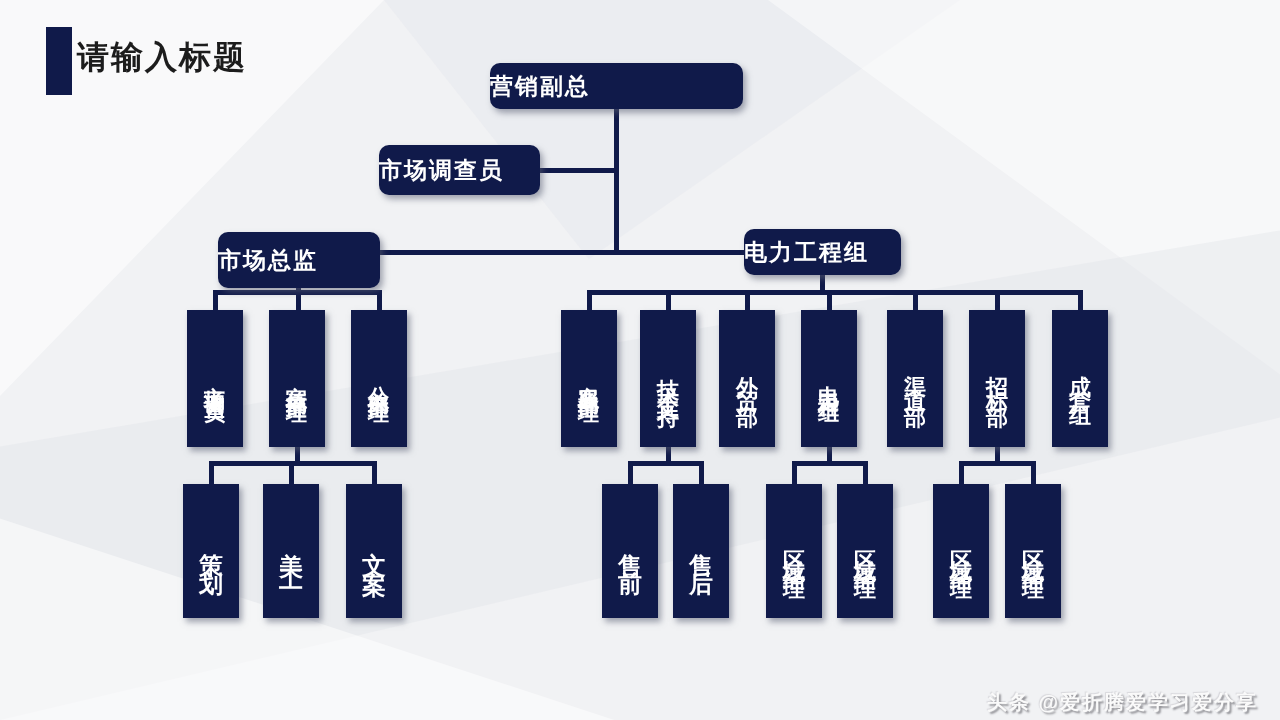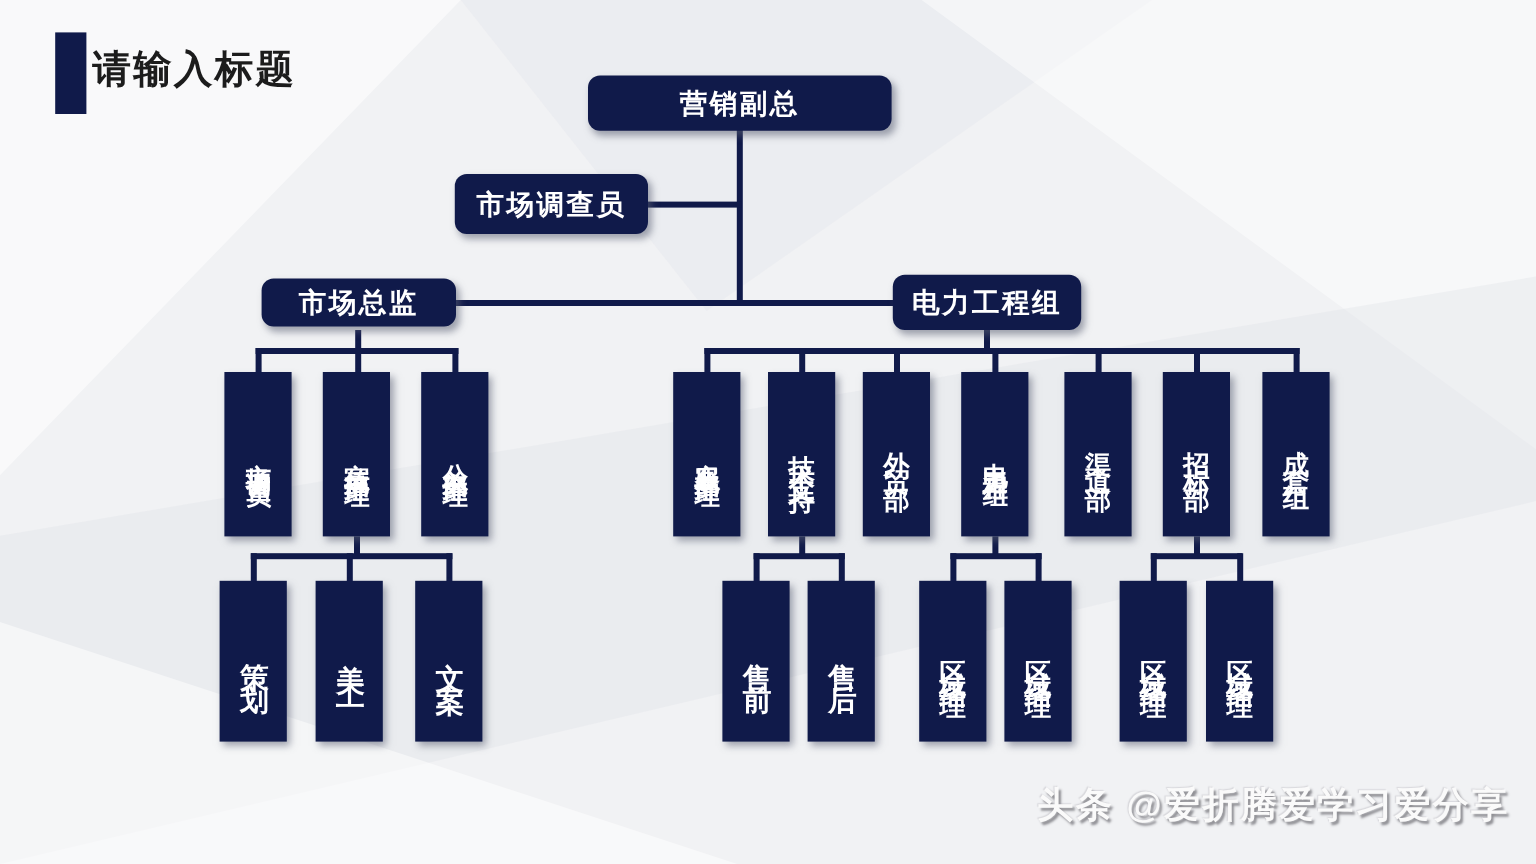--- a/index.html
+++ b/index.html
@@ -24,21 +24,21 @@
     position:absolute; left:77px; top:36px; font-size:32px; font-weight:bold;
     color:#1c1c1c; letter-spacing:2px;
   }
 
   
   .line { position:absolute; background:var(--navy); }
 
   
   .hbox {
     position:absolute; background:var(--navy); border-radius:10px;
-    display:flex; align-items:center; justify-content:center;
+    display:flex; align-items:center; justify-content:flex-start;
     color:#fff; font-weight:bold; font-size:23px; letter-spacing:2px;
     box-shadow:3px 4px 6px rgba(90,95,115,0.55);
   }
   
   .vbox {
     position:absolute; width:56px; background:var(--navy);
     display:flex; align-items:center; justify-content:center;
     box-shadow:3px 4px 6px rgba(90,95,115,0.55);
   }
   .vbox.mid { height:137px; top:310px; }
@@ -47,22 +47,22 @@
     writing-mode:vertical-rl; text-orientation:upright;
     color:#fff; font-weight:bold; line-height:1;
   }
   .t5 { font-size:21px; letter-spacing:4px; }
   .t4 { font-size:22px; letter-spacing:9px; }
   .t3 { font-size:22px; letter-spacing:14px; }
   .t2 { font-size:24px; letter-spacing:18px; }
 
   
   .watermark {
-    position:absolute; right:22px; bottom:28px;
-    font-size:30px; font-weight:bold; letter-spacing:2px;
+    position:absolute; right:22px; bottom:4px;
+    font-size:20px; font-weight:bold; letter-spacing:2px;
     color:#fafafa;
     text-shadow:2px 2px 2px #8f8f94, -1px -1px 1px #d8d8dc;
   }
 </style>
 </head>
 <body>
 
 <div class="bg-poly">
   <div class="p1"></div>
     <div class="p2"></div>
@@ -113,21 +113,21 @@
 <div class="line" style="left:959px;top:461px;width:76px;height:5px;"></div>
 <div class="line" style="left:959px;top:461px;width:5px;height:25px;"></div>
 <div class="line" style="left:1031px;top:461px;width:5px;height:25px;"></div>
 
 <div class="hbox" style="left:490px;top:63px;width:253px;height:46px;">
   <span>营销副总</span>
 </div>
 <div class="hbox" style="left:379px;top:145px;width:161px;height:50px;">
   <span>市场调查员</span>
 </div>
-<div class="hbox" style="left:218px;top:232px;width:162px;height:40px;">
+<div class="hbox" style="left:218px;top:232px;width:162px;height:56px;">
   <span>市场总监</span>
 </div>
 <div class="hbox" style="left:744px;top:229px;width:157px;height:46px;">
   <span>电力工程组</span>
 </div>
 
 <div class="vbox mid" style="left:187px;">
   <span class="vtext t5">市场调查员</span>
 </div>
 <div class="vbox mid" style="left:269px;">

